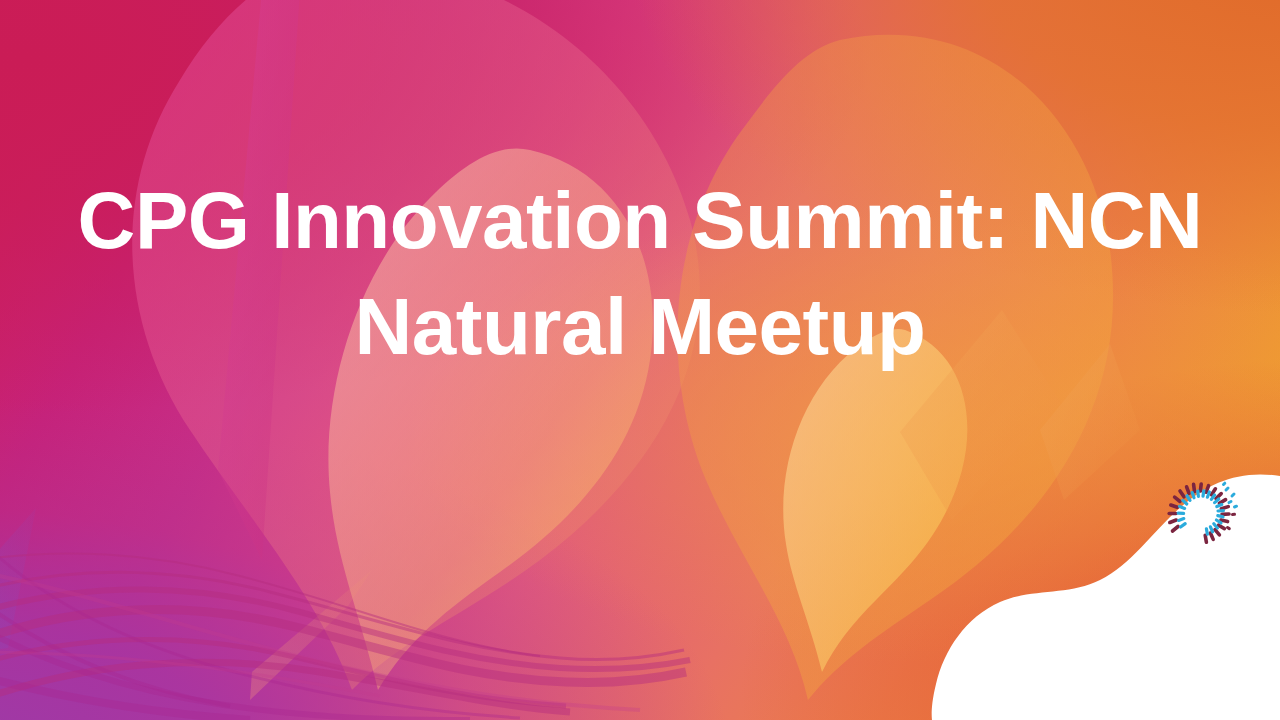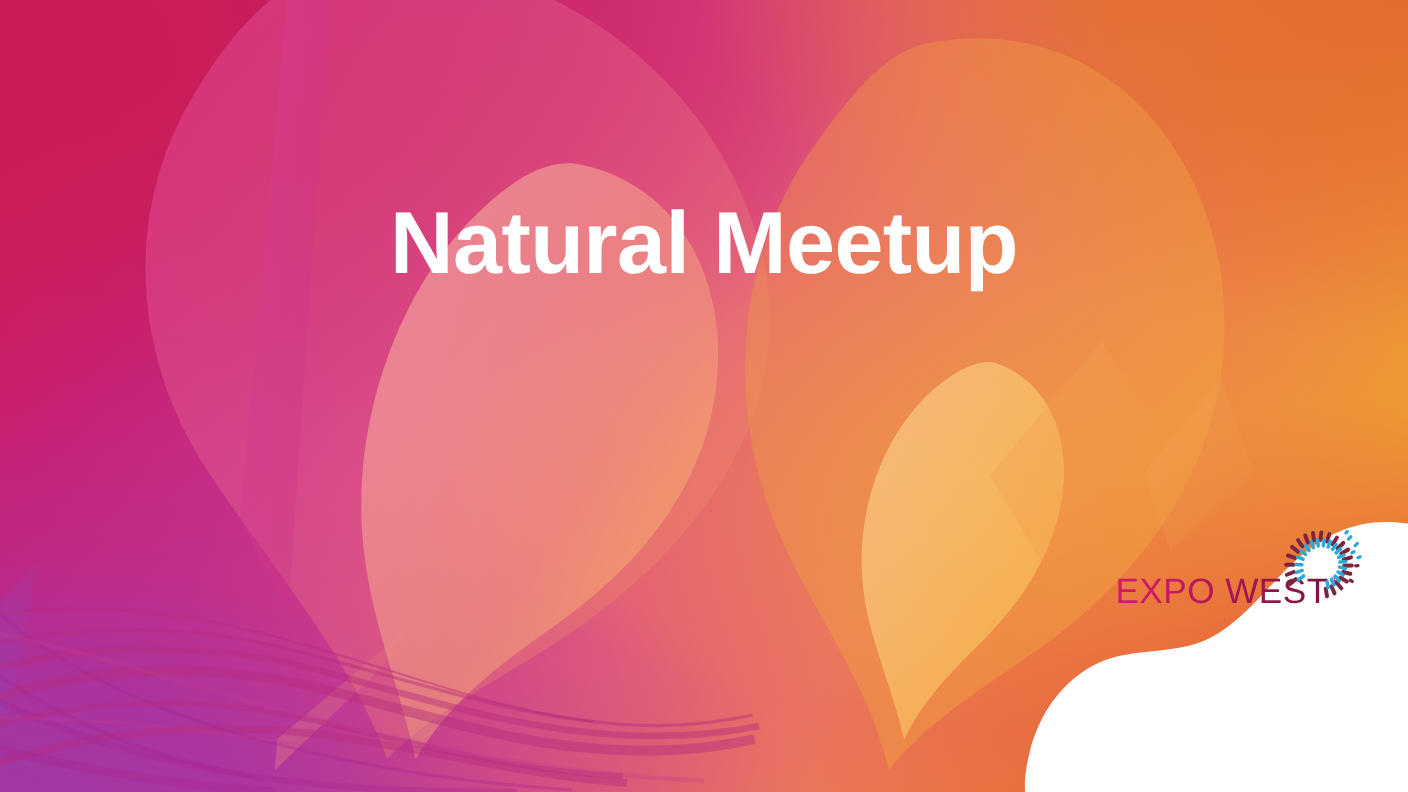--- a/index.html
+++ b/index.html
@@ -255,20 +255,21 @@
         <path d="M -20,540 C 40,598 120,640 220,668 C 320,696 420,712 520,718" stroke-width="3"></path>
       </g>
       <g fill="none" stroke="#C23A8E" stroke-opacity="0.30">
         <path d="M -20,572 C 100,596 210,636 330,664 C 440,690 530,704 640,710" stroke-width="4"></path>
         <path d="M -20,652 C 120,652 260,672 380,696" stroke-width="3"></path>
       </g>
     </svg>
   </div>
 
   <div class="title-wrap">
+    <div class="title-line">CPG Innovation Summit: NCN</div>
     <div class="title-line">Natural Meetup</div>
   </div>
 
   <div class="logo-blob">
     <svg class="blob-shape" viewBox="0 0 370 268" xmlns="http://www.w3.org/2000/svg" aria-hidden="true">
       <path d="M 370,24
                C 330,18 300,30 272,54
                C 243,79 222,112 190,128
                C 158,144 122,136 90,150
                C 56,165 34,198 26,232
@@ -335,20 +336,16 @@
               <line x1="57.5" y1="4.5" x2="58.8" y2="3.2"></line>
             </g>
             <g stroke="#7B2540" stroke-width="3.0">
               <line x1="66.5" y1="34.5" x2="68.5" y2="34.3"></line>
               <line x1="61.5" y1="47.5" x2="63.3" y2="48.6"></line>
             </g>
           </g>
         </svg>
       </div>
 
-      <div class="logo-expo-row">
-        <span class="logo-expo">EXPO WEST</span>
-        <span class="logo-reg">®</span>
-      </div>
     </div>
   </div>
 
 </div>
 
 </body></html>

